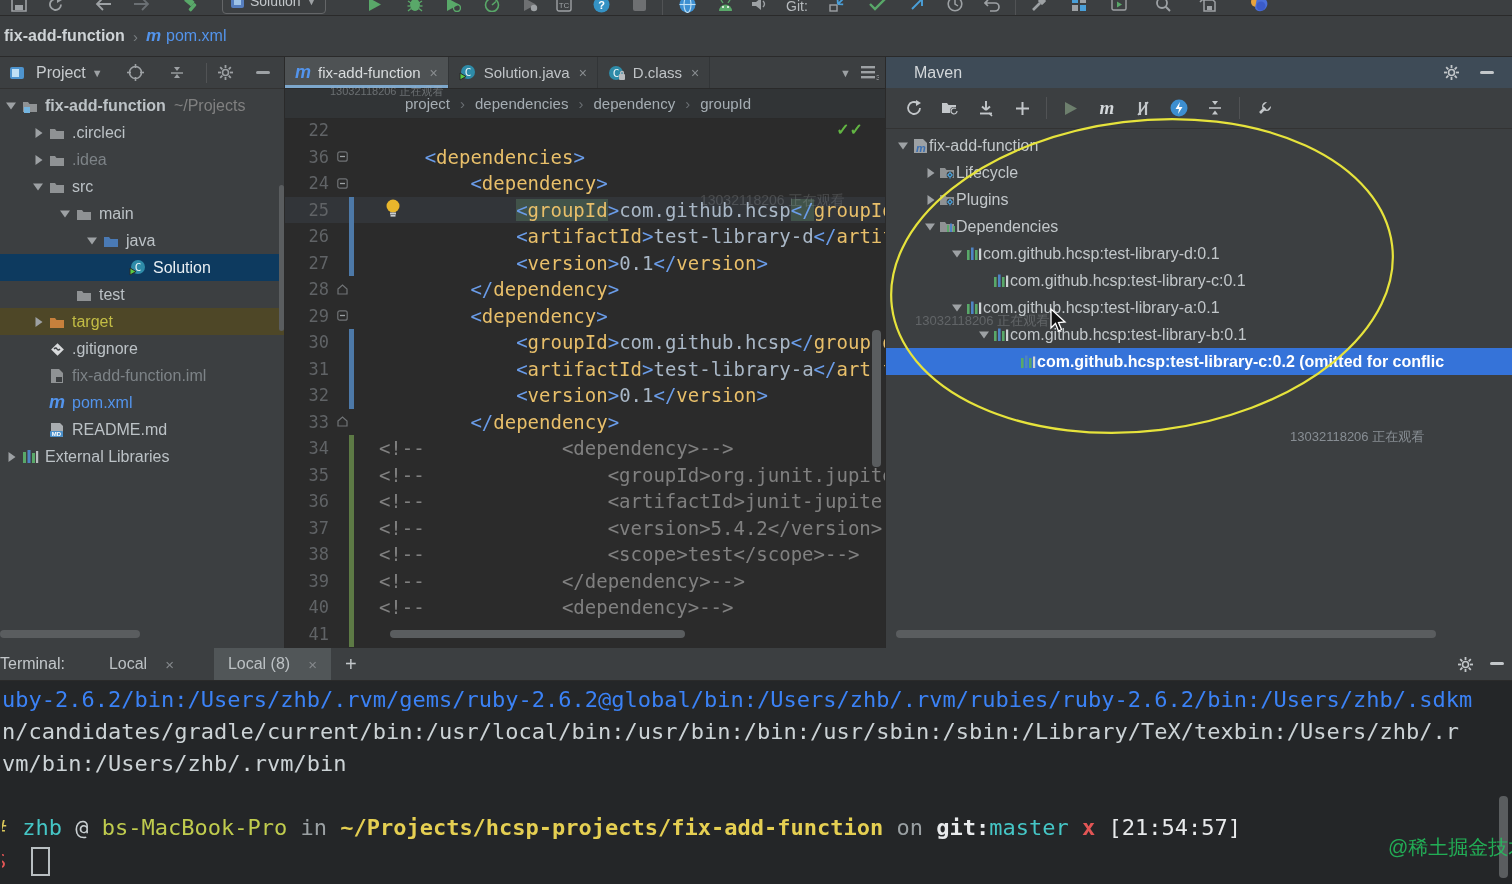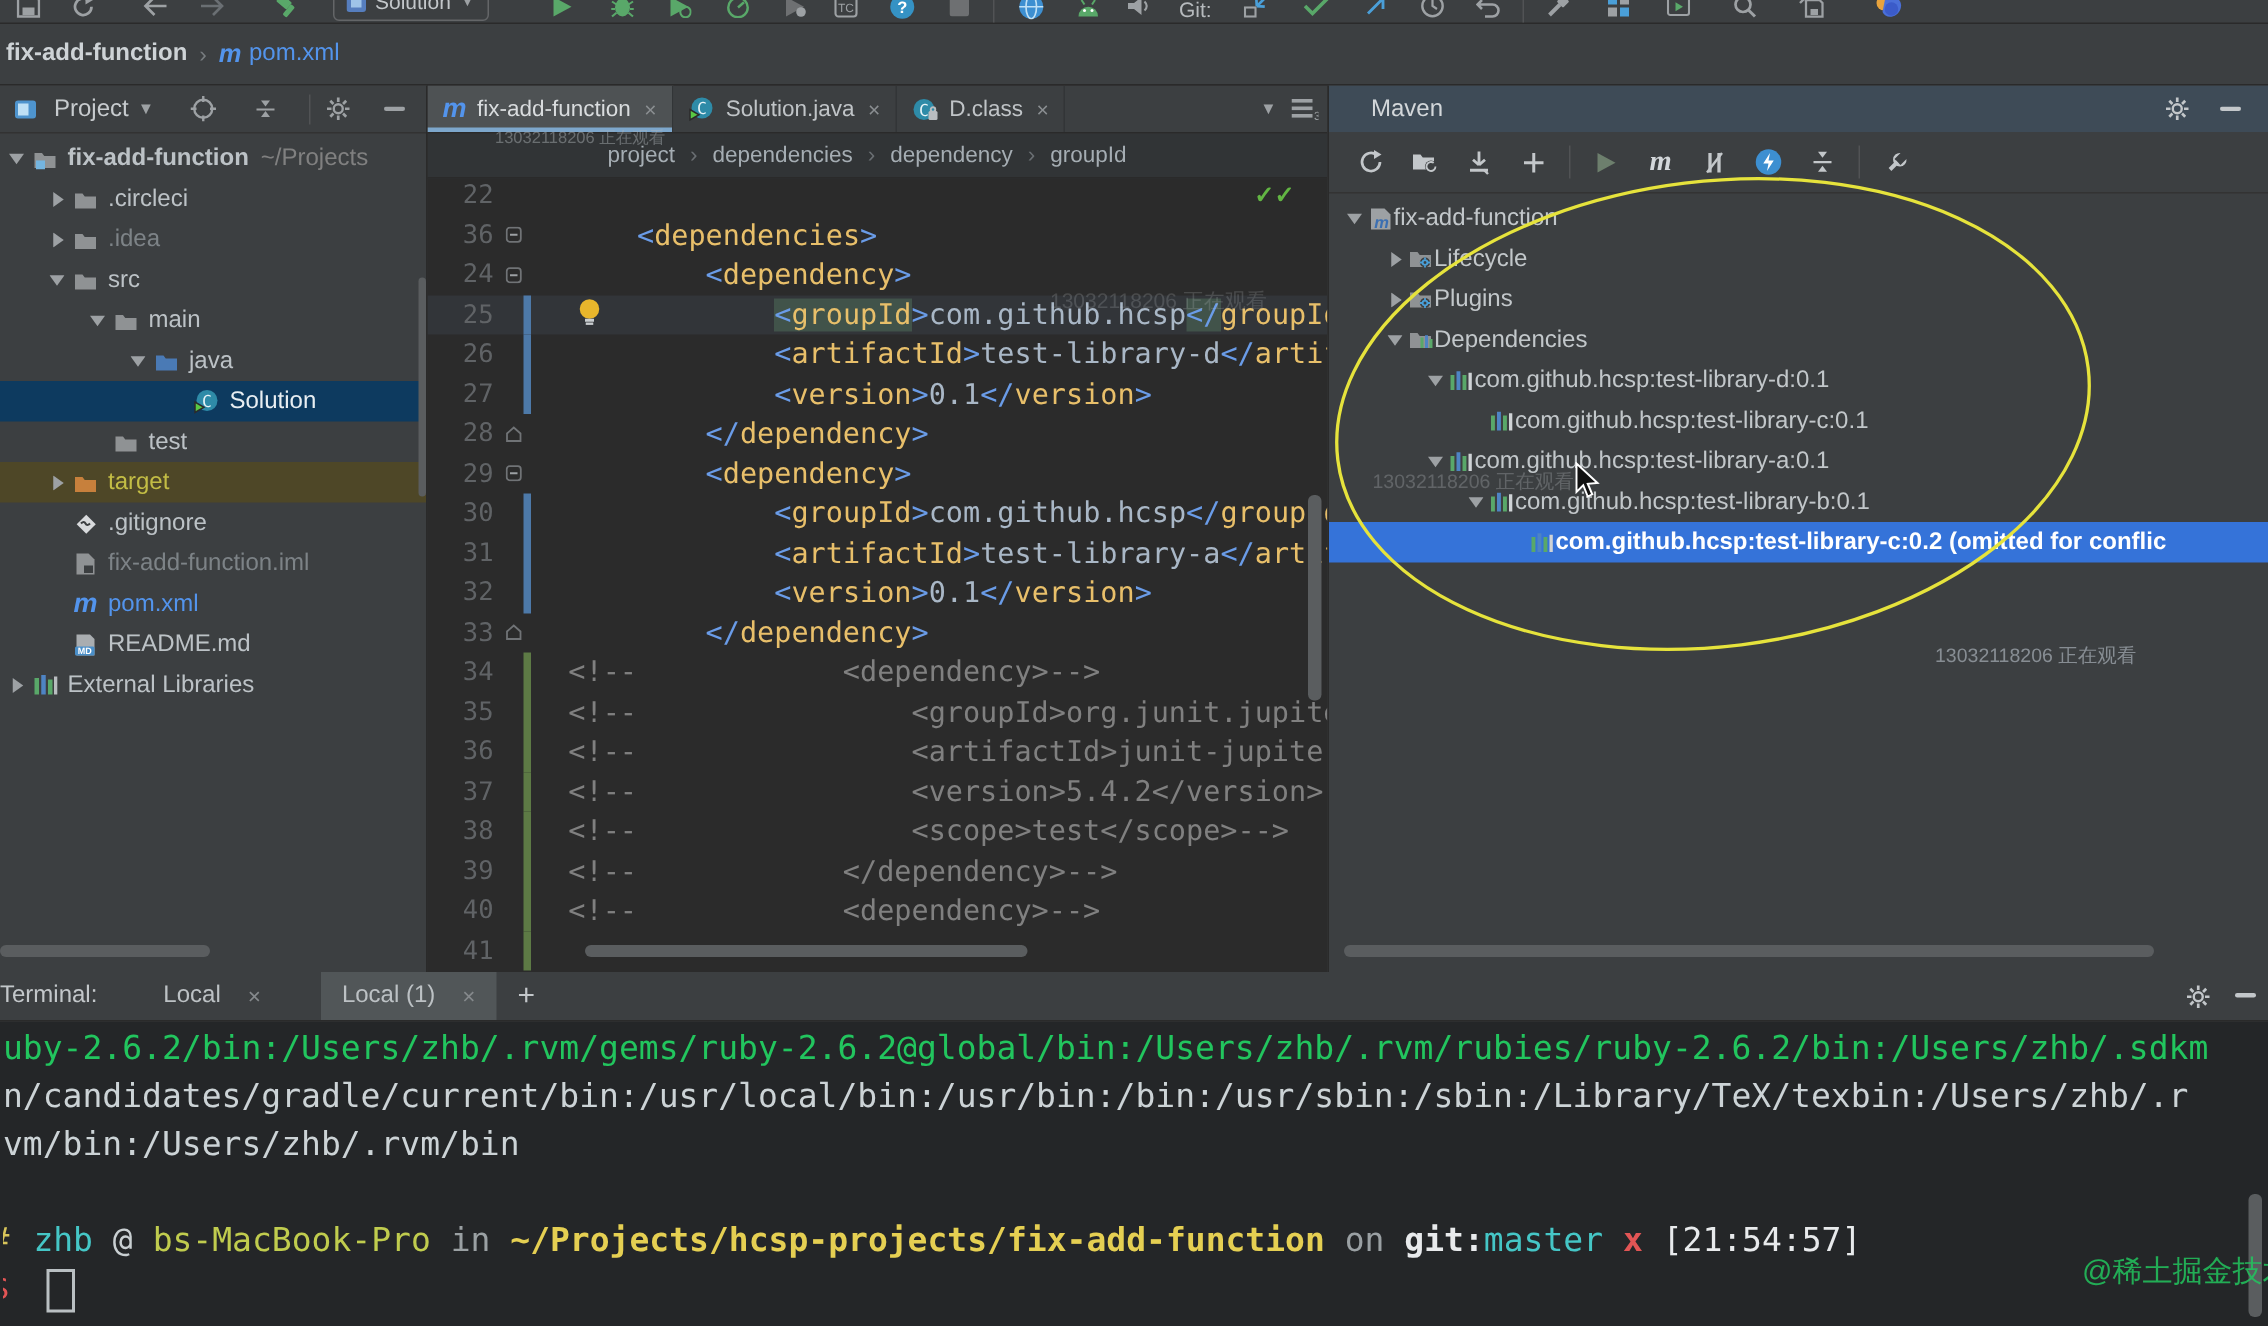--- a/index.html
+++ b/index.html
@@ -996,21 +996,21 @@
 
   <div id="terminal">
     <div id="term-bar">
       <span id="term-title">Terminal:</span>
       <span id="term-tabs" style="display:flex;margin-left:30px;">
           <span class="term-tab" style="margin-right: 26px;">
             <span>Local</span>
             <span class="tab-close" style="color: rgb(133, 137, 140);">×</span>
           </span>
           <span class="term-tab active">
-            <span>Local (1)</span>
+            <span>Local (8)</span>
             <span class="tab-close" style="color: rgb(133, 137, 140);">×</span>
           </span>
         </span>
       <span id="term-plus">+</span>
       <span id="term-right">
         <span>
           <svg width="17" height="17">
               <circle cx="8.5" cy="8.5" r="3" fill="none" stroke="#c3c7ca" stroke-width="1.6"></circle>
               <g stroke="#c3c7ca" stroke-width="1.8">
                 <line x1="8.5" y1="1" x2="8.5" y2="4"></line>
@@ -1025,21 +1025,21 @@
             </svg>
           </span>
         <span>
           <svg width="14" height="4">
               <rect width="14" height="3" rx="1.5" fill="#c3c7ca"></rect>
             </svg>
           </span>
       </span>
     </div>
     <div id="term-body">
-        <div class="tline"><span style="color: #22c55e;">uby-2.6.2/bin:/Users/zhb/.rvm/gems/ruby-2.6.2@global/bin:/Users/zhb/.rvm/rubies/ruby-2.6.2/bin:/Users/zhb/.sdkm</span></div>
+        <div class="tline"><span style="color: #3b82f6;">uby-2.6.2/bin:/Users/zhb/.rvm/gems/ruby-2.6.2@global/bin:/Users/zhb/.rvm/rubies/ruby-2.6.2/bin:/Users/zhb/.sdkm</span></div>
         <div class="tline"><span style="color: rgb(204, 211, 214);">n/candidates/gradle/current/bin:/usr/local/bin:/usr/bin:/bin:/usr/sbin:/sbin:/Library/TeX/texbin:/Users/zhb/.r</span></div>
         <div class="tline"><span style="color: rgb(204, 211, 214);">vm/bin:/Users/zhb/.rvm/bin</span></div>
         <div class="tline"></div>
         <div class="tline"><span class="edge-clip"><span style="color:#d8c55a">#</span></span> <span style="color: rgb(69, 198, 198);">zhb</span><span style="color: rgb(201, 207, 210);"> @ </span><span style="color: rgb(192, 204, 78);">bs-MacBook-Pro</span><span style="color: rgb(154, 160, 163);"> in </span><span style="color: rgb(229, 207, 82); font-weight: bold;">~/Projects/hcsp-projects/fix-add-function</span><span style="color: rgb(154, 160, 163);"> on </span><span style="color: rgb(232, 234, 236); font-weight: bold;">git:</span><span style="color: rgb(69, 198, 198);">master</span><span style="color: rgb(232, 234, 236);"> </span><span style="color: rgb(226, 85, 85); font-weight: bold;">x</span><span style="color: rgb(232, 234, 236);"> [21:54:57]</span></div>
         <div class="tline"><span class="edge-clip"><span style="color:#e25555">$</span></span><span id="term-cursor"></span></div>
       </div>
     <div class="scroll-thumb" style="right:4px;top:148px;width:9px;height:82px;"></div>
     <div class="watermark" style="left:1388px;top:186px;font-size:20px;color:#22c55e;opacity:.85">@稀土掘金技术社区</div>
   </div>
 

